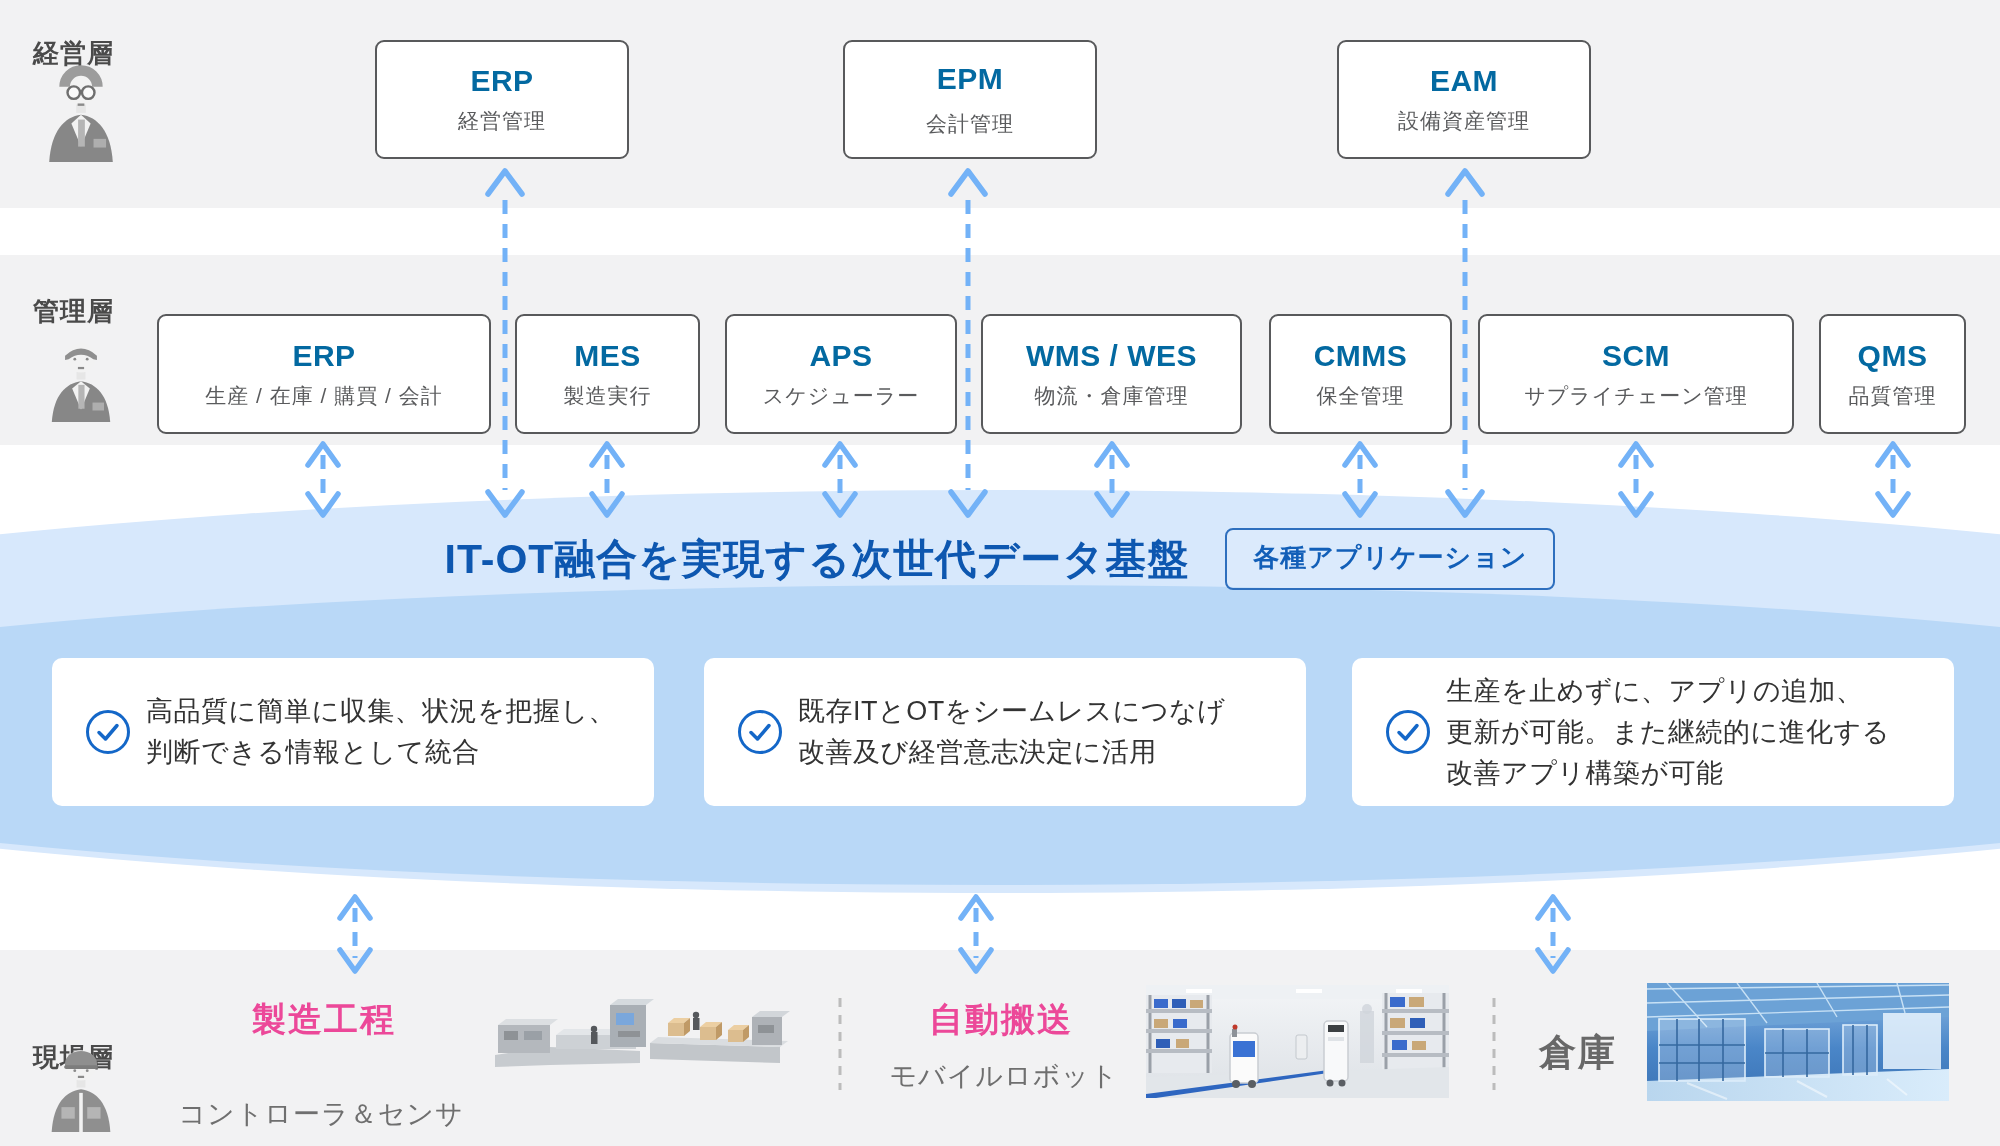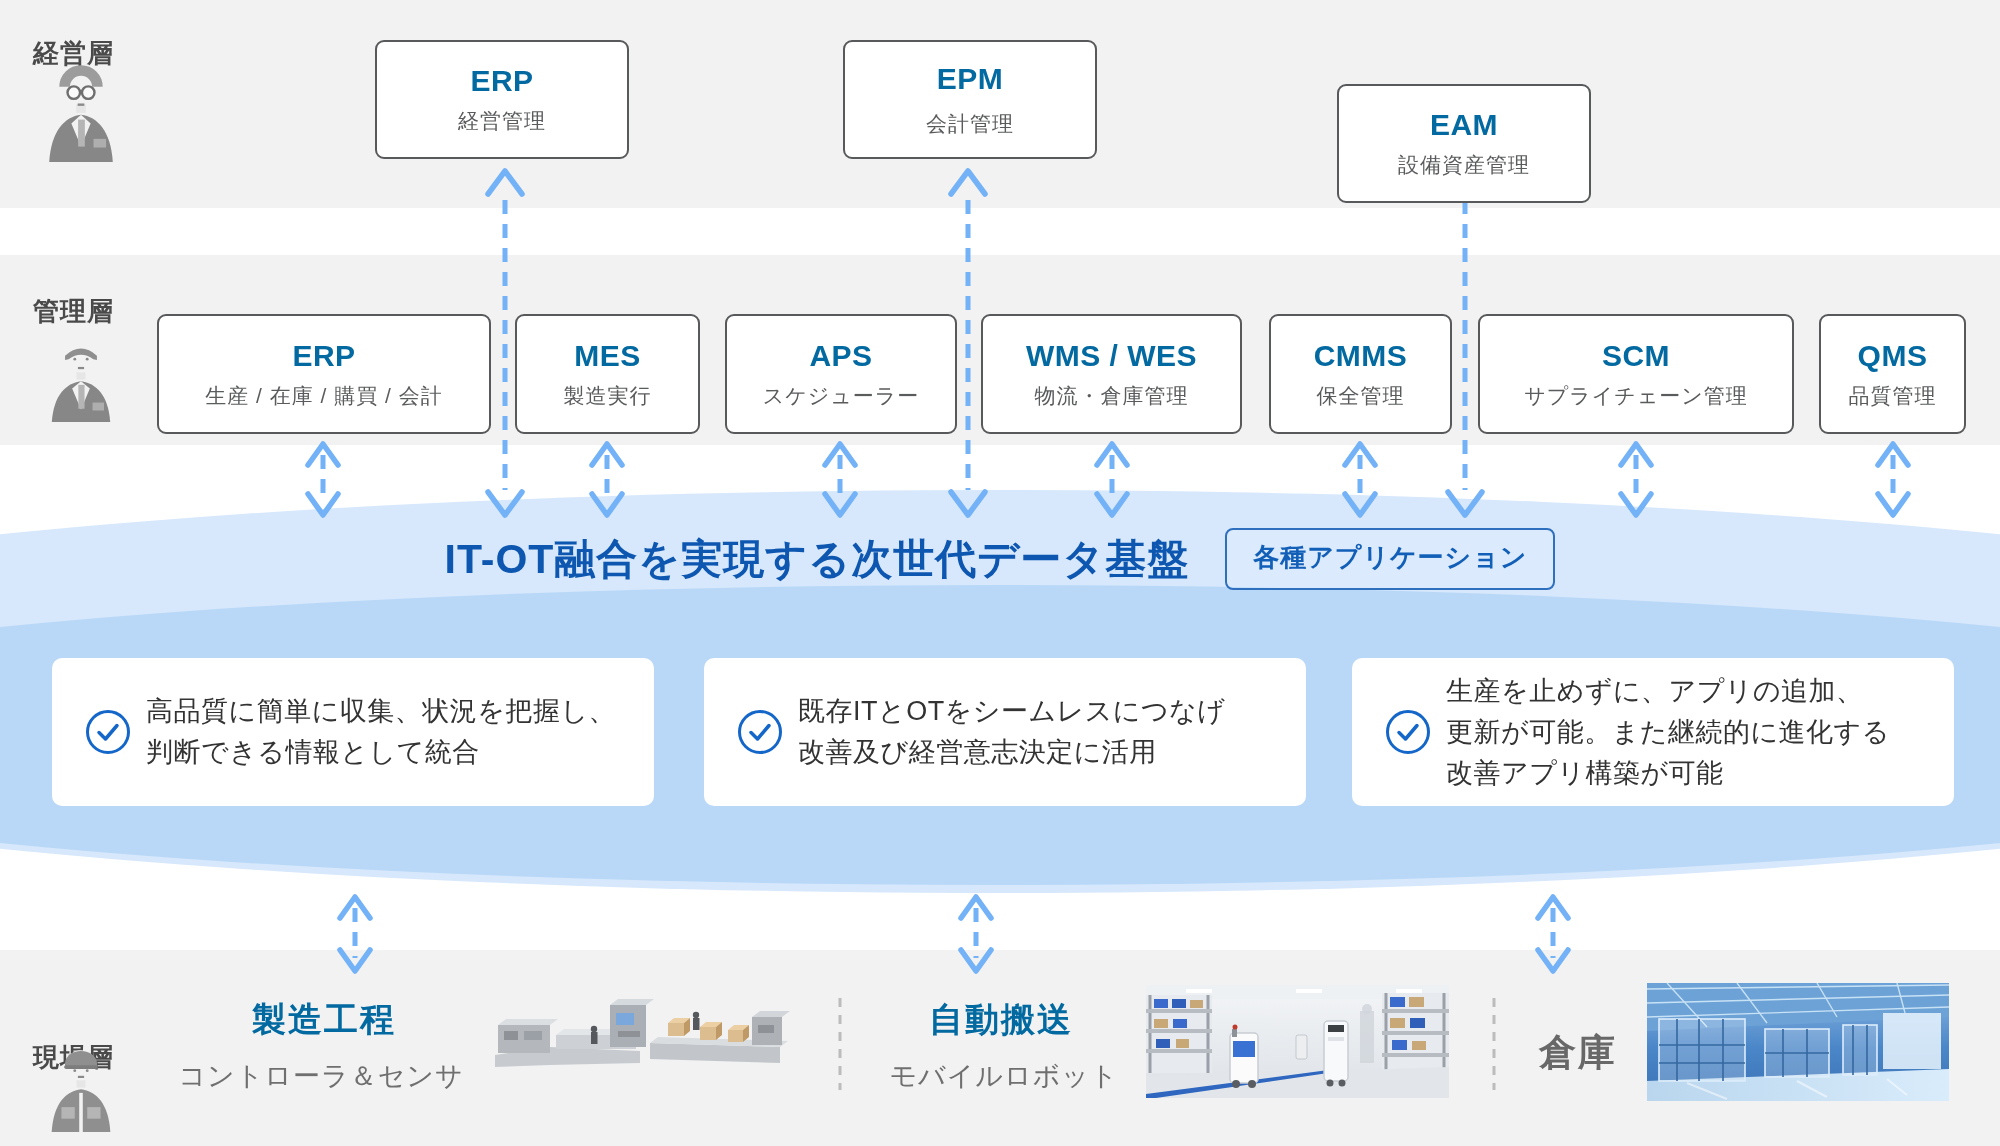--- a/index.html
+++ b/index.html
@@ -32,21 +32,21 @@
     display:flex;align-items:center;justify-content:center;gap:36px;}
   .platform-title{font-size:41px;font-weight:bold;color:#0d57b0;letter-spacing:1px;}
   .platform-badge{height:58px;line-height:55px;padding:0 26px;border:2.5px solid #2e6fbe;border-radius:8px;
     color:#125fb8;font-size:26px;font-weight:bold;letter-spacing:1px;background:rgba(255,255,255,0.12);}
 
   .feature-card{position:absolute;top:658px;width:602px;height:148px;background:#ffffff;border-radius:10px;z-index:5;
     display:flex;align-items:center;box-sizing:border-box;padding-left:32px;}
   .check-wrap{width:48px;height:48px;flex:0 0 48px;margin-right:14px;}
   .feature-text{display:flex;flex-direction:column;justify-content:center;font-size:27px;color:#333;line-height:41px;letter-spacing:.5px;white-space:nowrap;}
 
-  .field-title{position:absolute;transform:translateX(-50%);font-size:34px;font-weight:bold;color:#0369a1;z-index:5;letter-spacing:2px;white-space:nowrap;}
+  .field-title{position:absolute;transform:translateX(-50%);font-size:34px;font-weight:bold;color:#ec4899;z-index:5;letter-spacing:2px;white-space:nowrap;}
   .field-sub{position:absolute;transform:translateX(-50%);font-size:27px;color:#6f6f6f;z-index:5;letter-spacing:1px;white-space:nowrap;}
   .warehouse-label{position:absolute;transform:translateX(-50%);font-size:37px;font-weight:bold;color:#686868;z-index:5;letter-spacing:2px;}
 
   .photo{position:absolute;z-index:5;overflow:hidden;}
 </style>
 </head>
 <body>
 
 <div class="canvas">
 
@@ -107,21 +107,21 @@
   </div>
 
   <div class="app-box" style="left:375px;top:40px;width:254px;height:119px;">
     <div class="app-title">ERP</div>
     <div class="app-sub">経営管理</div>
   </div>
   <div class="app-box" style="left:843px;top:40px;width:254px;height:119px;gap:14px;">
     <div class="app-title">EPM</div>
     <div class="app-sub">会計管理</div>
   </div>
-  <div class="app-box" style="left:1337px;top:40px;width:254px;height:119px;margin-top:44px;">
+  <div class="app-box" style="left:1337px;top:40px;width:254px;height:119px;">
     <div class="app-title">EAM</div>
     <div class="app-sub">設備資産管理</div>
   </div>
 
   <div class="app-box" style="left:157px;top:314px;width:334px;height:120px;">
     <div class="app-title">ERP</div>
     <div class="app-sub">生産 / 在庫 / 購買 / 会計</div>
   </div>
   <div class="app-box" style="left:515px;top:314px;width:185px;height:120px;">
     <div class="app-title">MES</div>
@@ -260,21 +260,21 @@
       </svg>
     </div>
     <div class="feature-text">
       <span>生産を止めずに、アプリの追加、</span>
       <span>更新が可能。また継続的に進化する</span>
       <span>改善アプリ構築が可能</span>
     </div>
   </div>
 
   <div class="field-title" style="left:324px;top:997px;">製造工程</div>
-  <div class="field-sub" style="left:321px;top:1058px;">コントローラ＆センサ</div>
+  <div class="field-sub" style="left:321px;top:1096px;">コントローラ＆センサ</div>
 
   <div class="photo" style="left:490px;top:985px;width:300px;height:87px;">
     <svg width="300" height="87" viewBox="0 0 300 87">
       <polygon points="5,70 60,62 150,66 150,78 60,80 5,82" fill="#c7cbcf"></polygon>
       <rect x="8" y="40" width="52" height="28" fill="#b4b8bd"></rect>
       <polygon points="8,40 16,34 68,34 60,40" fill="#dcdfe2"></polygon>
       <rect x="14" y="46" width="14" height="9" fill="#8e9296"></rect>
       <rect x="34" y="46" width="18" height="9" fill="#9aa0a6"></rect>
       <rect x="66" y="50" width="80" height="14" fill="#cdd1d5"></rect>
       <polygon points="66,50 74,44 154,44 146,50" fill="#e3e6e9"></polygon>

